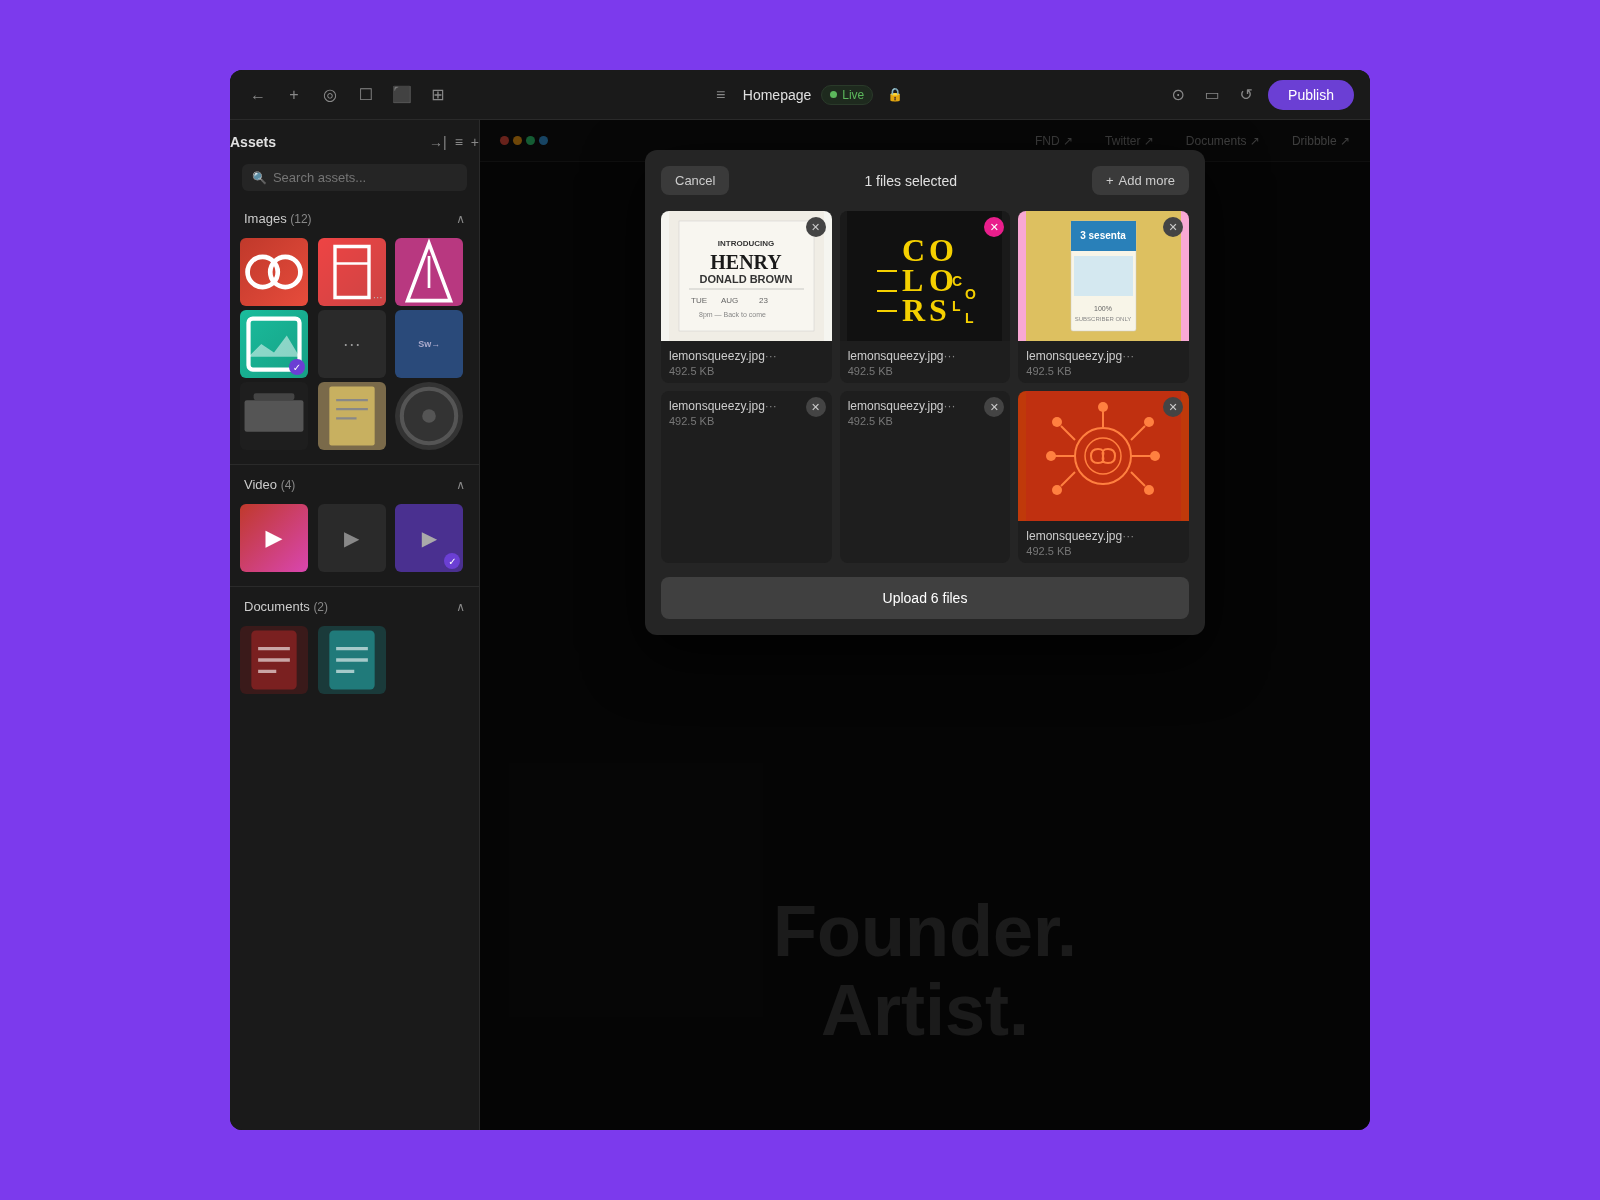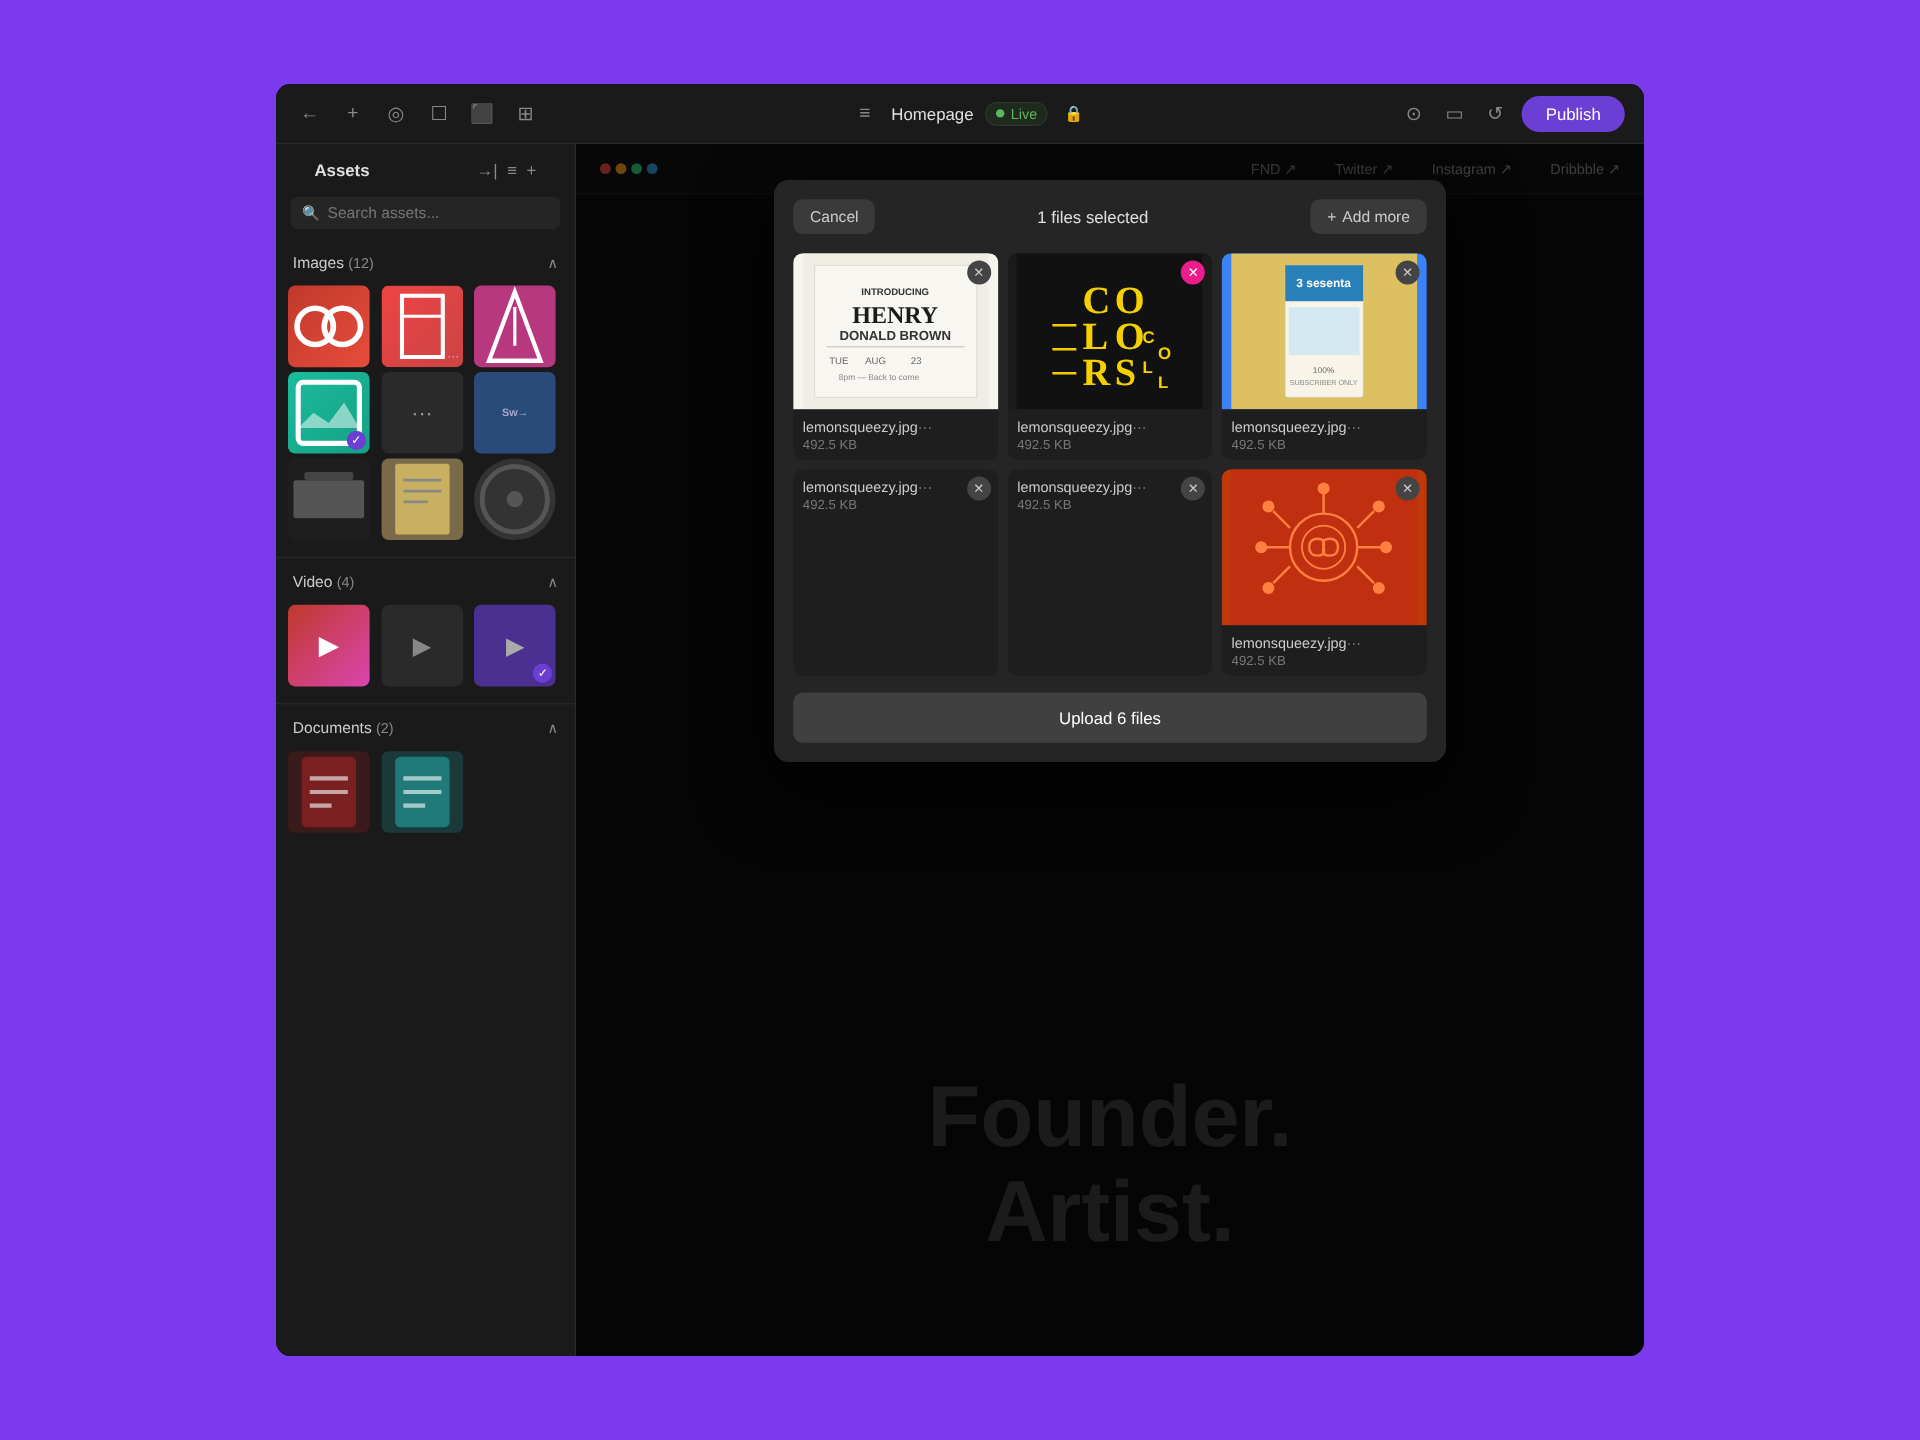--- a/index.html
+++ b/index.html
@@ -103,21 +103,21 @@
       border-right: 1px solid #2a2a2a;
       display: flex;
       flex-direction: column;
       overflow-y: auto;
       flex-shrink: 0;
     }
     .sidebar-header {
       display: flex;
       align-items: center;
       justify-content: space-between;
-      padding: 14px 32px;
+      padding: 14px 0;
     }
     .sidebar-title {
       color: #e0e0e0;
       font-size: 14px;
       font-weight: 600;
     }
     .sidebar-actions {
       display: flex;
       gap: 8px;
     }
@@ -277,21 +277,21 @@
       width: 100%;
       height: 130px;
       object-fit: cover;
       display: flex;
       align-items: center;
       justify-content: center;
       overflow: hidden;
     }
     .file-preview-1 { background: #f5f5f0; }
     .file-preview-2 { background: #1a1a1a; }
-    .file-preview-3 { background: #3b82f6; text-align: right; }
+    .file-preview-3 { background: #f9a8d4; text-align: right; }
     .file-preview-4 { background: #e8813a; }
     .file-preview-5 { background: #0d1a2a; }
     .file-preview-6 { background: #c0390a; }
     .file-close-btn {
       position: absolute;
       top: 6px;
       right: 6px;
       width: 20px;
       height: 20px;
       background: #444;
@@ -542,21 +542,21 @@
       <div style="position:absolute;top:0;left:0;right:0;height:42px;background:#111;display:flex;align-items:center;justify-content:space-between;padding:0 20px;border-bottom:1px solid #222;z-index:10;">
         <div style="display:flex;align-items:center;gap:4px;">
           <div style="width:9px;height:9px;border-radius:50%;background:#e74c3c;"></div>
           <div style="width:9px;height:9px;border-radius:50%;background:#f39c12;"></div>
           <div style="width:9px;height:9px;border-radius:50%;background:#2ecc71;"></div>
           <div style="width:9px;height:9px;border-radius:50%;background:#3498db;"></div>
         </div>
         <div style="display:flex;gap:32px;">
           <span style="color:#888;font-size:12px;cursor:pointer;">FND ↗</span>
           <span style="color:#888;font-size:12px;cursor:pointer;">Twitter ↗</span>
-          <span style="color:#888;font-size:12px;cursor:pointer;">Instagram ↗</span>
+          <span style="color:#888;font-size:12px;cursor:pointer;">Documents ↗</span>
           <span style="color:#888;font-size:12px;cursor:pointer;">Dribbble ↗</span>
         </div>
       </div>
 
       <div style="position:absolute;top:42px;left:0;right:0;bottom:0;overflow:hidden;">
 
         <div style="position:absolute;top:0;left:50%;transform:translateX(-50%);width:420px;height:420px;display:flex;align-items:center;justify-content:center;">
           <svg width="400" height="380" viewBox="0 0 400 380" xmlns="http://www.w3.org/2000/svg">
 
             <ellipse cx="200" cy="120" rx="80" ry="90" fill="#2a2a2a"></ellipse>

